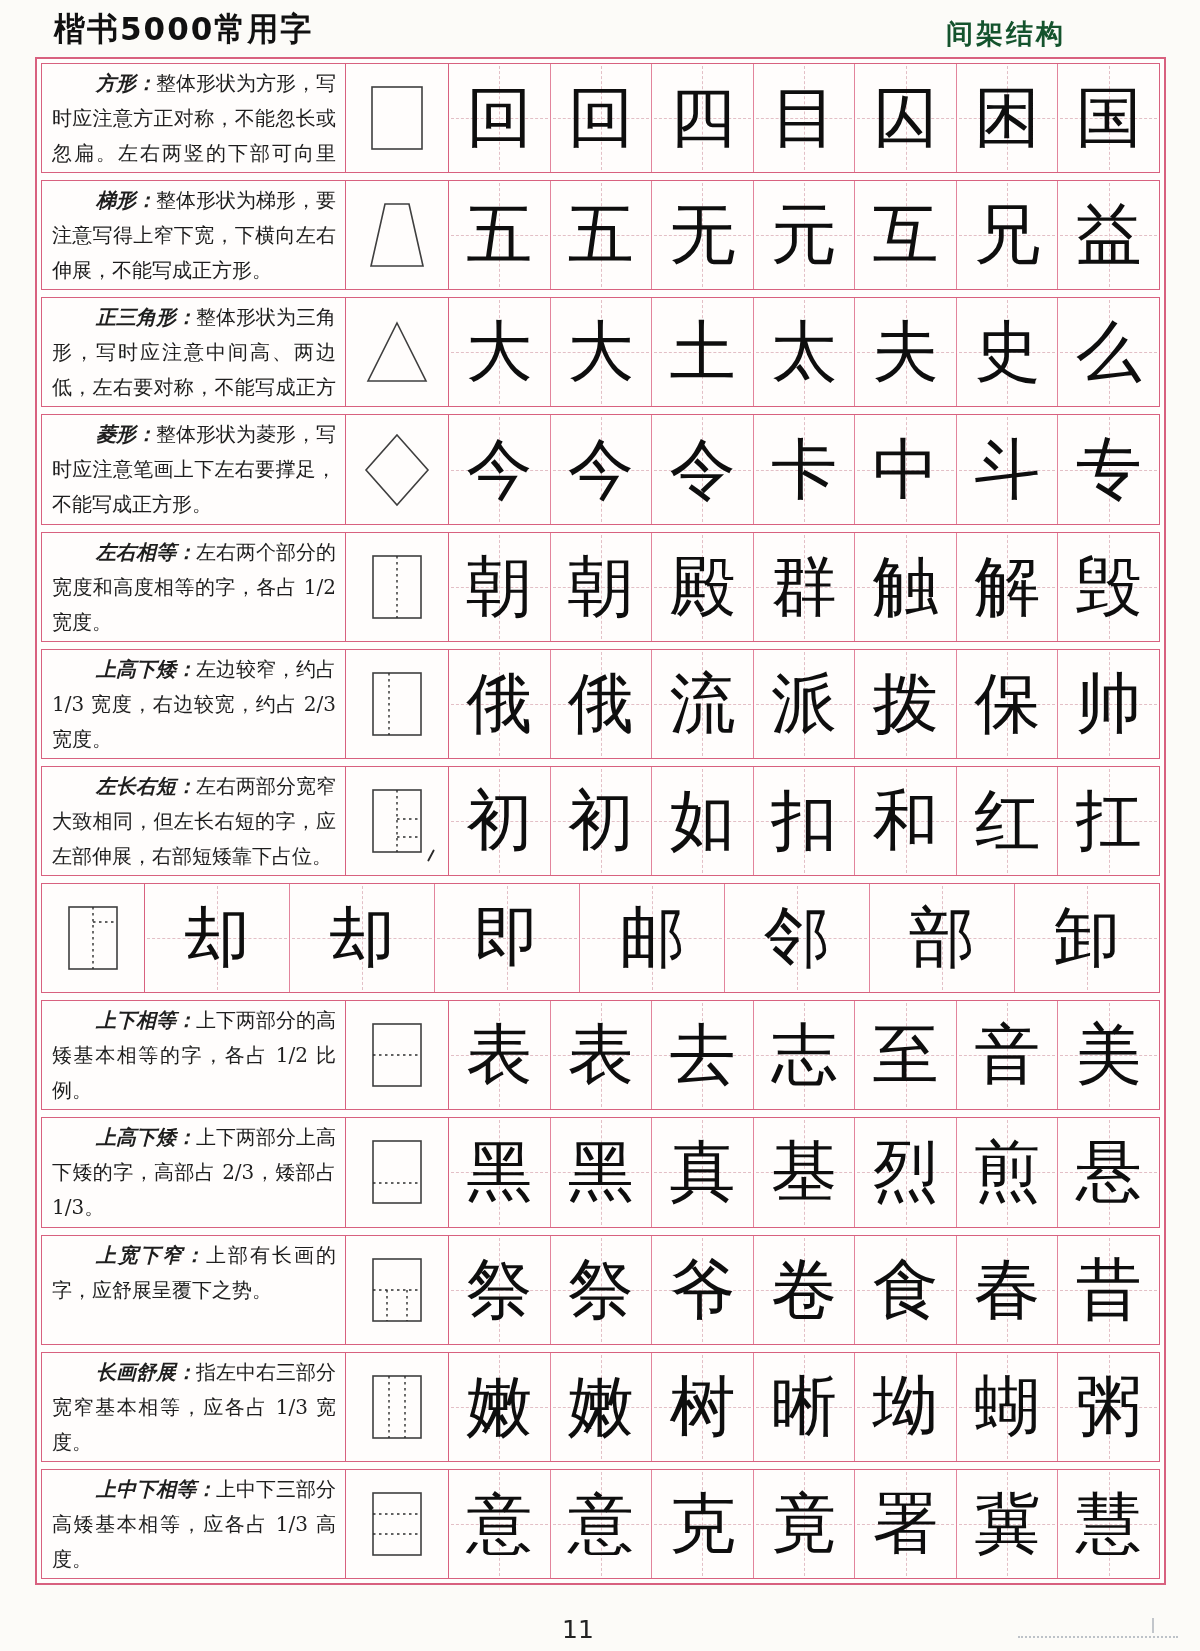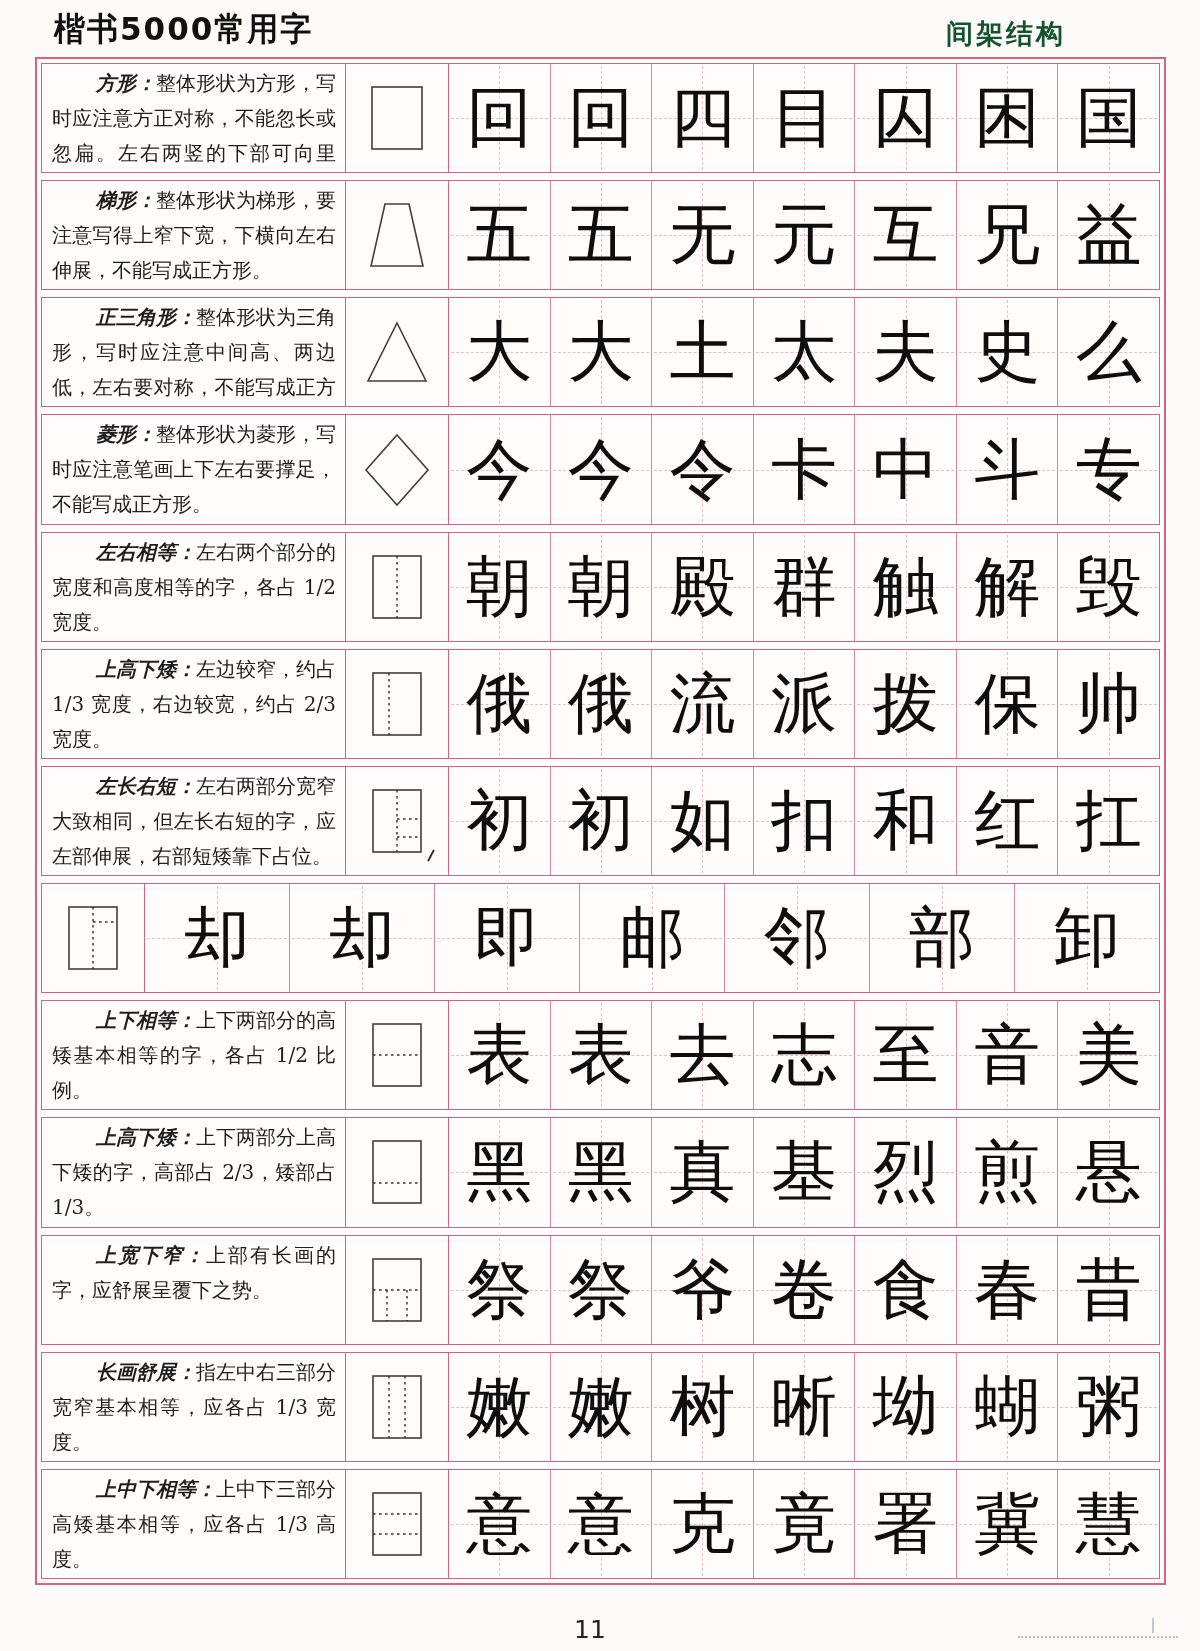--- a/index.html
+++ b/index.html
@@ -59,21 +59,21 @@
       border-left:1px dashed #e3bfc6;}
   .gh{position:absolute;top:50%;left:2px;right:2px;height:0;
       border-top:1px dashed #e3bfc6;}
   .glyph{
     position:relative;z-index:2;
     font-size:66px;line-height:1;color:#0e0e0e;
     font-family:"DejaVu Serif","Liberation Serif",serif;
   }
   
   .pageno{
-    position:absolute;left:560px;top:1615px;width:60px;text-align:center;
+    position:absolute;left:548px;top:1615px;width:60px;text-align:center;
     font-family:"DejaVu Sans","Liberation Sans",sans-serif;
     font-size:25px;color:#222;
   }
   .tick-mark{
     position:absolute;left:430px;top:849px;width:2px;height:13px;
     background:#2a2a2a;transform:rotate(28deg);border-radius:1px;
   }
   .smudge1{position:absolute;left:1018px;top:1636px;width:160px;height:0;
     border-top:2px dotted #a9afb8;opacity:.75;}
   .smudge2{position:absolute;left:1152px;top:1618px;width:2px;height:15px;

